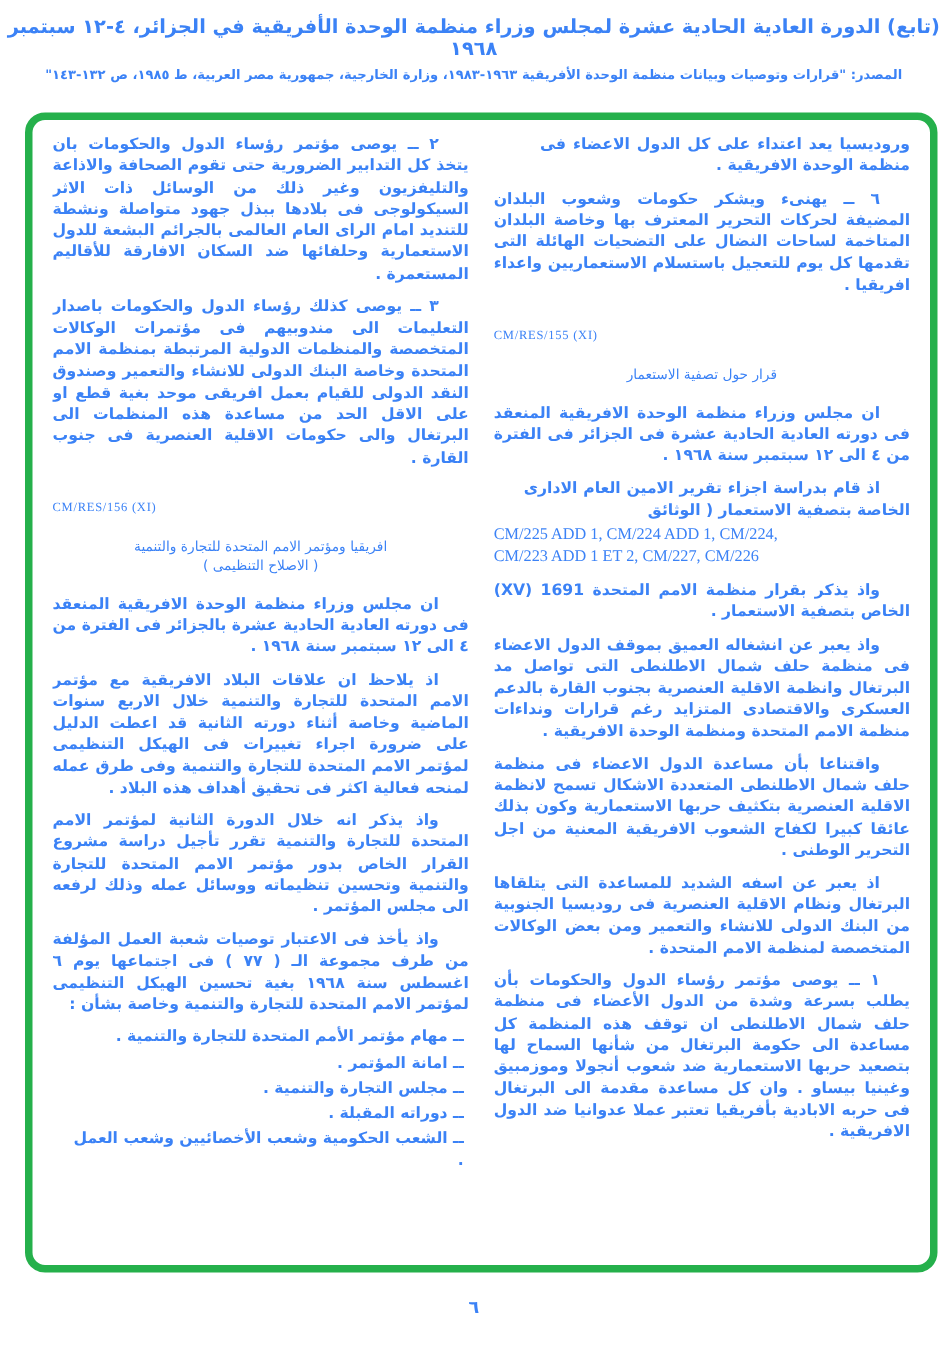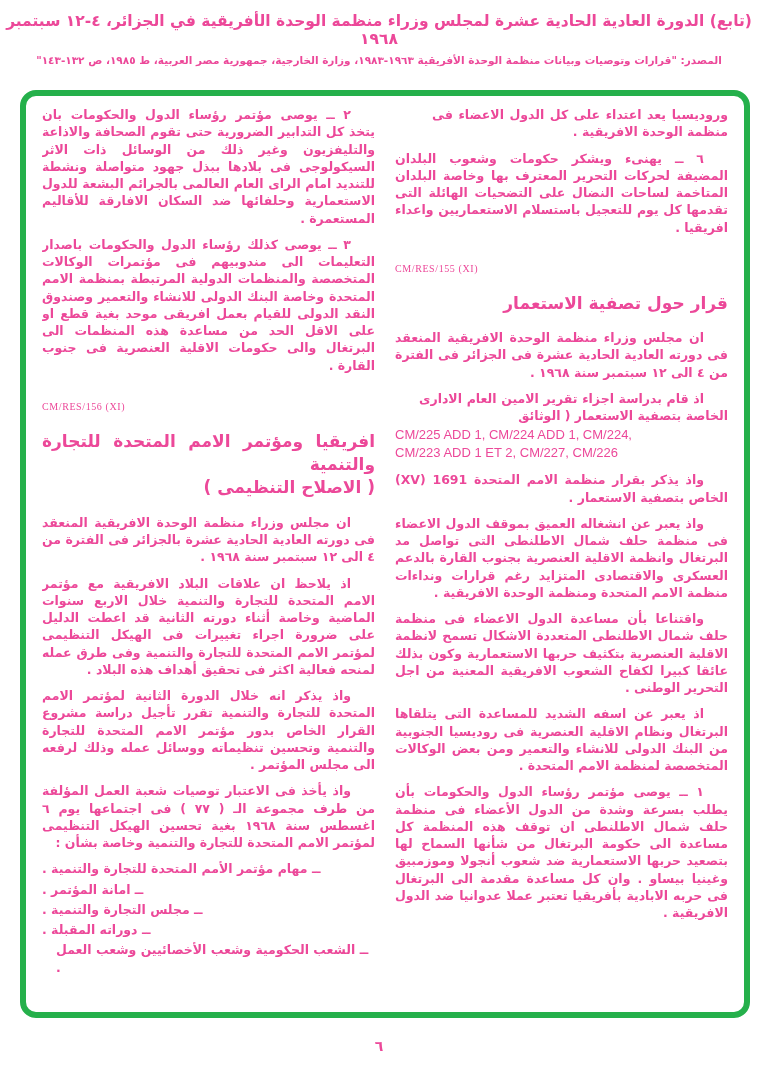--- a/index.html
+++ b/index.html
@@ -1,18 +1,18 @@
 <!DOCTYPE html>
 <html lang="ar" dir="rtl"><head>
 <meta charset="utf-8">
 <style>
   html, body { margin:0; padding:0; background:#ffffff; }
   .page {
     position:relative; width:758px; height:1078px; background:#ffffff;
-    overflow:hidden; color:#ec4899;
+    overflow:hidden; color:#3b82f6;
     font-family:"DejaVu Sans", sans-serif;
   }
   
   .hdr { position:absolute; top:12px; left:0; right:0; text-align:center; direction:rtl; }
   .hdr-title { font-size:15.5px; font-weight:bold; letter-spacing:0.2px; }
   .hdr-source { font-size:10.5px; font-weight:bold; margin-top:6px; }
   
   .frame {
     position:absolute; left:20px; top:90px; width:730px; height:928px;
     box-sizing:border-box; border:6px solid #25b04b; border-radius:16px;
@@ -25,29 +25,29 @@
     text-align:justify; overflow:hidden;
   }
   .para { margin:0 0 9px 0; text-indent:24px; }
   .para.no-indent { text-indent:0;margin-left:37px; }
   .para.tail { margin-bottom:2px;margin-left:24px; }
   .res-code {
     direction:ltr; text-align:left; unicode-bidi:isolate;
     font-family:"Liberation Serif", serif; font-weight:400;
     font-size:10px; letter-spacing:0.6px; margin:26px 0 16px 0;
   }
-  .res-title { font-size:17px; font-weight:bold; margin:0 0 14px 0; text-indent:0; }
+  .res-title { text-align:center; font-size:11px; font-weight:normal; margin:0 0 14px 0; text-indent:0; }
   .res-title .line { display:block; }
   .doc-refs {
     direction:ltr; text-align:left; unicode-bidi:isolate;
-    font-family:Liberation Sans, sans-serif; font-weight:400;
+    font-family:Liberation Serif, serif; font-weight:400;
     font-size:13px; line-height:1.35; margin:0 0 10px 0;
   }
   .list { margin:2px 0 0 0; }
-  .list-item { text-align:left; margin:0 0 3px 0; padding-right:4px; }
+  .list-item { text-align:right; margin:0 0 3px 0; padding-right:4px; }
   .list-item.wrap { padding-left:14px; }
   
   .page-num { position:absolute; bottom:24px; left:0; right:0; text-align:center; font-size:14px; font-weight:bold; }
 </style>
 </head>
 <body>
 
 <div class="page">
 
   <header class="hdr">

